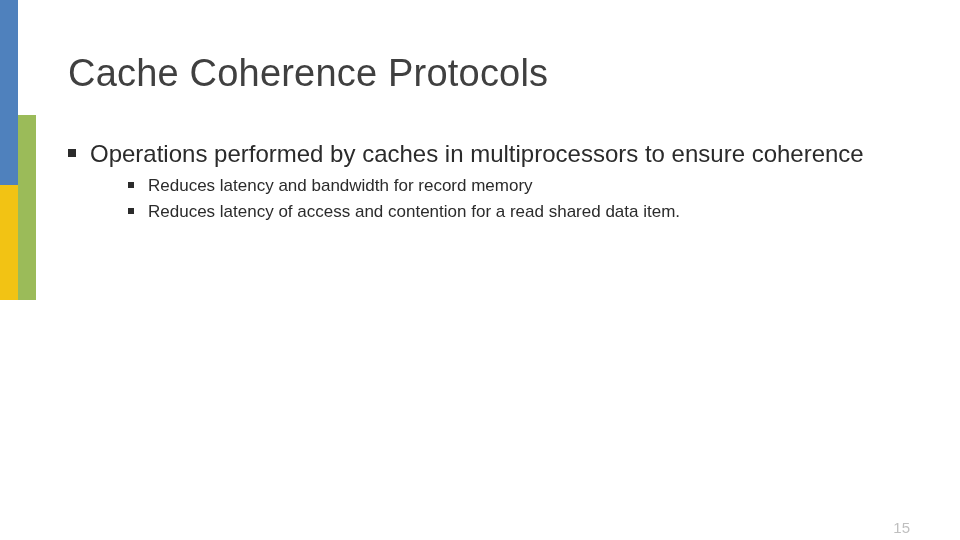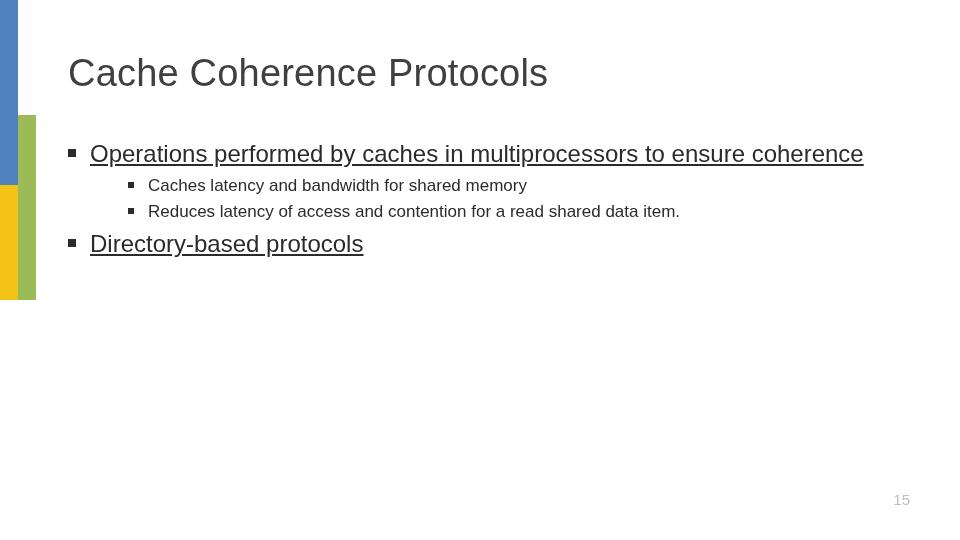--- a/index.html
+++ b/index.html
@@ -3,47 +3,46 @@
 <meta charset="utf-8">
 <style>
   * { margin: 0; padding: 0; box-sizing: border-box; }
   html, body { width: 960px; height: 540px; background: #fff; font-family: Arial, Helvetica, sans-serif; color: #333; }
   .slide { position: relative; width: 940px; height: 540px; overflow: hidden; padding-left: 30px; }
   .stripe-blue   { position: absolute; left: 0;  top: 0; width: 18px; height: 300px; background: #4f81bd; }
   .stripe-green  { position: absolute; left: 18px; top: 115px; width: 18px; height: 185px; background: #9bbb59; }
   .stripe-yellow { position: absolute; left: 0; top: 185px; width: 18px; height: 115px; background: #f2c314; }
   .content { position: absolute; left: 68px; top: 52px; right: 40px; }
   .title { font-size: 38px; color: #404040; font-weight: 400; margin-bottom: 44px; letter-spacing: 0.2px; }
-  .lvl1 { font-size: 24px; color: #2b2b2b; margin: 6px 0 6px 0; padding-left: 22px; position: relative; line-height: 1.25; text-decoration: underline; }
+  .lvl1 { font-size: 24px; color: #2b2b2b; margin: 6px 0 6px 0; padding-left: 22px; position: relative; line-height: 1.25; }
   .lvl2 { font-size: 21px; color: #2b2b2b; margin: 5px 0 5px 30px; padding-left: 22px; position: relative; line-height: 1.25; }
   .lvl3 { font-size: 17px; color: #2b2b2b; margin: 4px 0 4px 60px; padding-left: 20px; position: relative; line-height: 1.3; }
   .lvl1::before, .lvl2::before, .lvl3::before {
     content: "";
     position: absolute;
     left: 0;
     background: #2b2b2b;
   }
   .lvl1::before { width: 8px; height: 8px; top: 10px; }
   .lvl2::before { width: 7px; height: 7px; top: 9px; }
   .lvl3::before { width: 6px; height: 6px; top: 7px; }
-  .pagenum { position: absolute; right: 30px; bottom: 32px; font-size: 15px; color: #bfbfbf; }
+  .pagenum { position: absolute; right: 30px; bottom: 4px; font-size: 15px; color: #bfbfbf; }
 </style>
 </head>
 <body>
 
 <div class="slide">
   <div class="stripe-blue"></div>
   <div class="stripe-green"></div>
   <div class="stripe-yellow"></div>
 
   <div class="content">
     <h1 class="title">Cache Coherence Protocols</h1>
 
     <div class="lvl1">Operations performed by caches in multiprocessors to ensure coherence</div>
-        <div class="lvl3">Caches latency and bandwidth for shared memory</div>
+        <div class="lvl3">Reduces latency and bandwidth for record memory</div>
         <div class="lvl3">Reduces latency of access and contention for a read shared data item.</div>
 
 
-    <div class="lvl1">Directory-based protocols</div>
   </div>
 
   <div class="pagenum">15</div>
 </div>
 
 </body></html>

